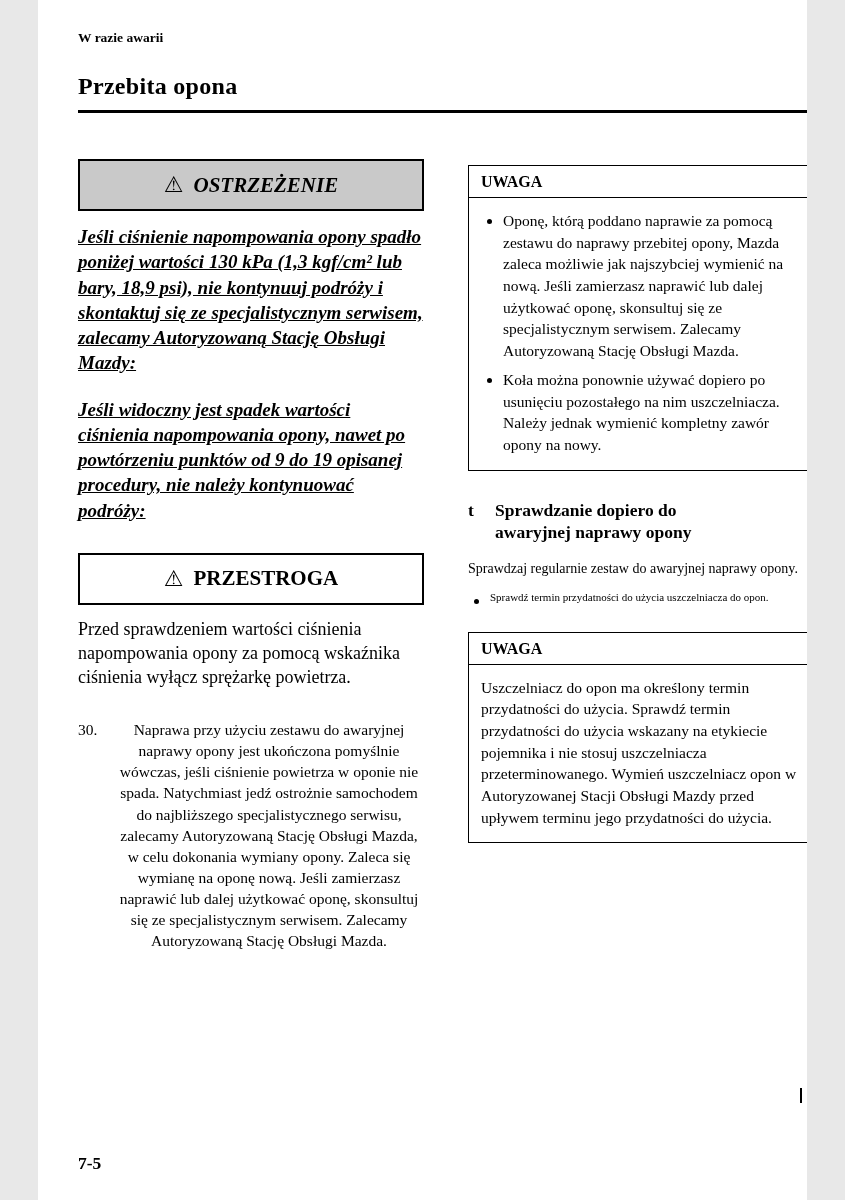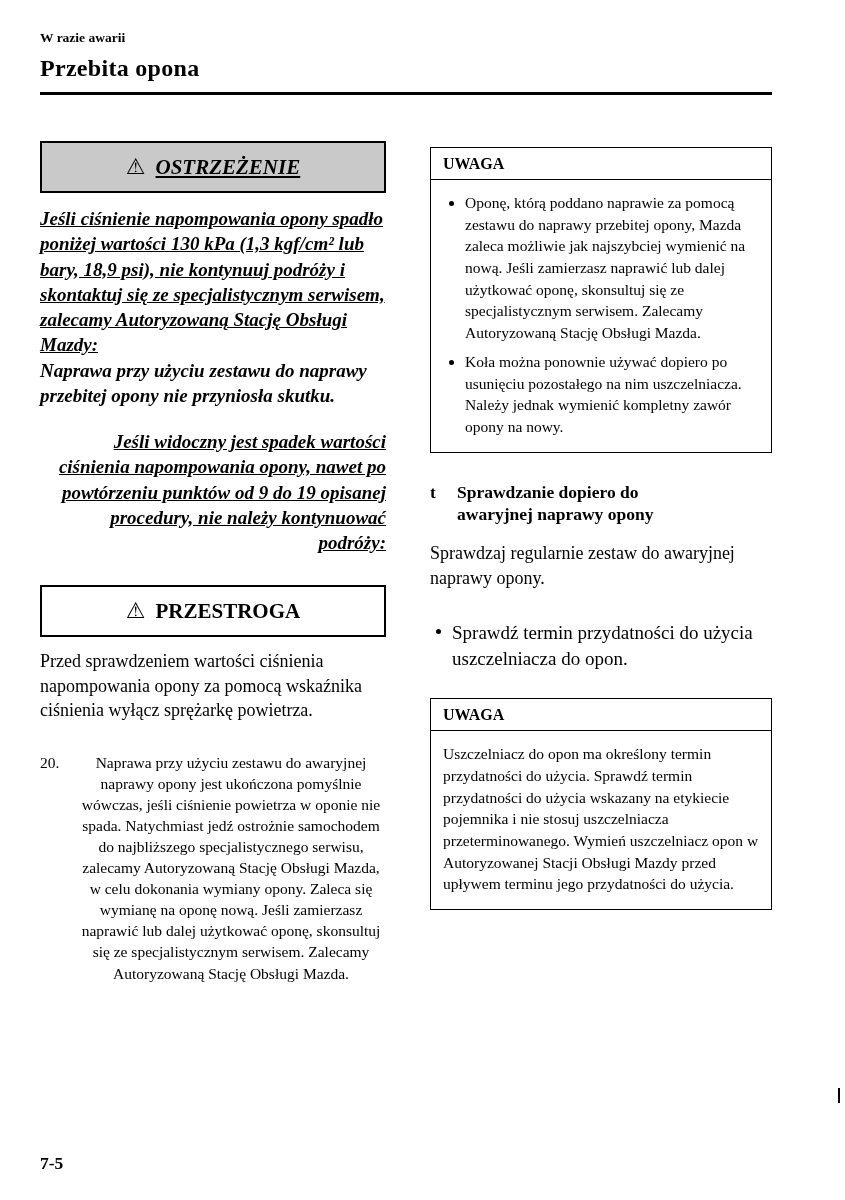--- a/index.html
+++ b/index.html
@@ -1,50 +1,50 @@
 <!DOCTYPE html>
 <html lang="pl"><head>
 <meta charset="utf-8">
 <title>Przebita opona</title>
 <style>
   html,body { margin:0; padding:0; background:#e8e8e8; }
   .page {
     position:relative;
-    width:845px; height:1200px;
+    width:769px; height:1200px;
     margin:0 auto;
     background:#ffffff;
     color:#000;
     font-family:"Liberation Serif", serif;
     box-sizing:border-box;
     padding:30px 0 0 40px;
     overflow:hidden;
   }
   
   .crumb { font-weight:bold; font-size:13.5px; }
-  .title { margin:9px 0 0; font-size:24px; font-weight:bold; letter-spacing:.3px; }
+  .title { margin:27px 0 0; font-size:24px; font-weight:bold; letter-spacing:.3px; }
   .rule  { width:732px; height:3px; background:#000; margin-top:10px; }
 
   
   .columns { display:flex; gap:44px; width:732px; margin-top:46px; }
   .col-left  { width:346px; flex:none; }
   .col-right { width:342px; flex:none; padding-top:6px; }
 
   
   .warnhead {
     border:2px solid #000; height:52px;
     display:flex; align-items:center; justify-content:center; gap:10px;
     font-size:21px; font-weight:bold; box-sizing:border-box;
   }
   .warnhead.gray { background:#c9c9c9; }
   .tri { font-family:"DejaVu Sans", sans-serif; font-size:22px; font-weight:normal; font-style:normal; line-height:1; }
-  .warntitle.italic { font-style:italic;text-decoration:underline; }
+  .warntitle.italic { font-style:italic; }
 
   .warnbody { margin-top:13px; font-size:19px; font-weight:bold; font-style:italic; line-height:1.33; }
   .warnbody .para { margin:0 0 21px; }
-  .warnbody .para:last-child { margin-bottom:0;text-align:right; }
+  .warnbody .para:last-child { margin-bottom:0; }
   .u { text-decoration:underline; }
   .plain-block { display:block; }
 
   .cautionbox { margin-top:30px; }
   .caution-body { margin-top:12px; font-size:18px; line-height:1.34; }
 
   
   .step { margin-top:30px; display:flex; font-size:15.5px; line-height:1.36; }
   .step-num { width:36px; flex:none; }
   .step-text { flex:1;text-align:center; }
@@ -56,22 +56,22 @@
 
   .bullet-item { display:flex; margin-bottom:7px; }
   .bullet-item:last-child { margin-bottom:0; }
   .dot { width:5px; height:5px; border-radius:50%; background:#000; margin:9px 11px 0 6px; flex:none; }
   .btext { flex:1; }
 
   
   .section-heading { display:flex; margin-top:28px; font-weight:bold; font-size:17.5px; line-height:1.3; }
   .sec-marker { width:27px; flex:none; }
   .sec-text { max-width:245px; }
-  .intro { margin-top:15px; font-size:18px; line-height:1.38; }
-  .sec-bullets { margin-top:29px; font-size:19px; line-height:1.38; }
+  .intro { margin-top:15px; font-size:14px; line-height:1.38; }
+  .sec-bullets { margin-top:12px; font-size:11px; line-height:1.38; }
   .sec-bullets .bullet-item { margin-bottom:5px; }
 
   .notebox2 { margin-top:26px; }
 
   
   .footer { position:absolute; left:40px; bottom:26px; font-weight:bold; font-size:17.5px; }
   .edge-mark { position:absolute; right:5px; top:1088px; width:2px; height:15px; background:#000; }
 </style>
 </head>
 <body>
@@ -87,35 +87,35 @@
   <div class="columns">
 
     <div class="col-left">
 
       <section class="warnbox">
         <div class="warnhead gray">
           <span class="tri">⚠</span>
           <span class="warntitle italic">OSTRZEŻENIE</span>
         </div>
         <div class="warnbody">
-          <p class="para"><span class="u">Jeśli ciśnienie napompowania opony spadło poniżej wartości 130 kPa (1,3 kgf/cm² lub bary, 18,9 psi), nie kontynuuj podróży i skontaktuj się ze specjalistycznym serwisem, zalecamy Autoryzowaną Stację Obsługi Mazdy:</span><span class="plain-block">Naprawa przy użyciu zestawu do naprawy przebitej opony nie przyniosła skutku.</span></p>
+          <p class="para"><span class="u">Jeśli ciśnienie napompowania opony spadło poniżej wartości 130 kPa (1,3 kgf/cm² lub bary, 18,9 psi), nie kontynuuj podróży i skontaktuj się ze specjalistycznym serwisem, zalecamy Autoryzowaną Stację Obsługi Mazdy:</span></p>
           <p class="para"><span class="u">Jeśli widoczny jest spadek wartości ciśnienia napompowania opony, nawet po powtórzeniu punktów od 9 do 19 opisanej procedury, nie należy kontynuować podróży:</span></p>
         </div>
       </section>
 
       <section class="cautionbox">
         <div class="warnhead">
           <span class="tri">⚠</span>
           <span class="warntitle">PRZESTROGA</span>
         </div>
         <div class="caution-body">Przed sprawdzeniem wartości ciśnienia napompowania opony za pomocą wskaźnika ciśnienia wyłącz sprężarkę powietrza.</div>
       </section>
 
       <div class="step">
-        <span class="step-num">20.</span>
+        <span class="step-num">30.</span>
         <span class="step-text">Naprawa przy użyciu zestawu do awaryjnej naprawy opony jest ukończona pomyślnie wówczas, jeśli ciśnienie powietrza w oponie nie spada. Natychmiast jedź ostrożnie samochodem do najbliższego specjalistycznego serwisu, zalecamy Autoryzowaną Stację Obsługi Mazda, w celu dokonania wymiany opony. Zaleca się wymianę na oponę nową. Jeśli zamierzasz naprawić lub dalej użytkować oponę, skonsultuj się ze specjalistycznym serwisem. Zalecamy Autoryzowaną Stację Obsługi Mazda.</span>
       </div>
 
     </div>
 
     <div class="col-right">
 
       <section class="notebox">
         <div class="notehead">UWAGA</div>
         <div class="notebody">

